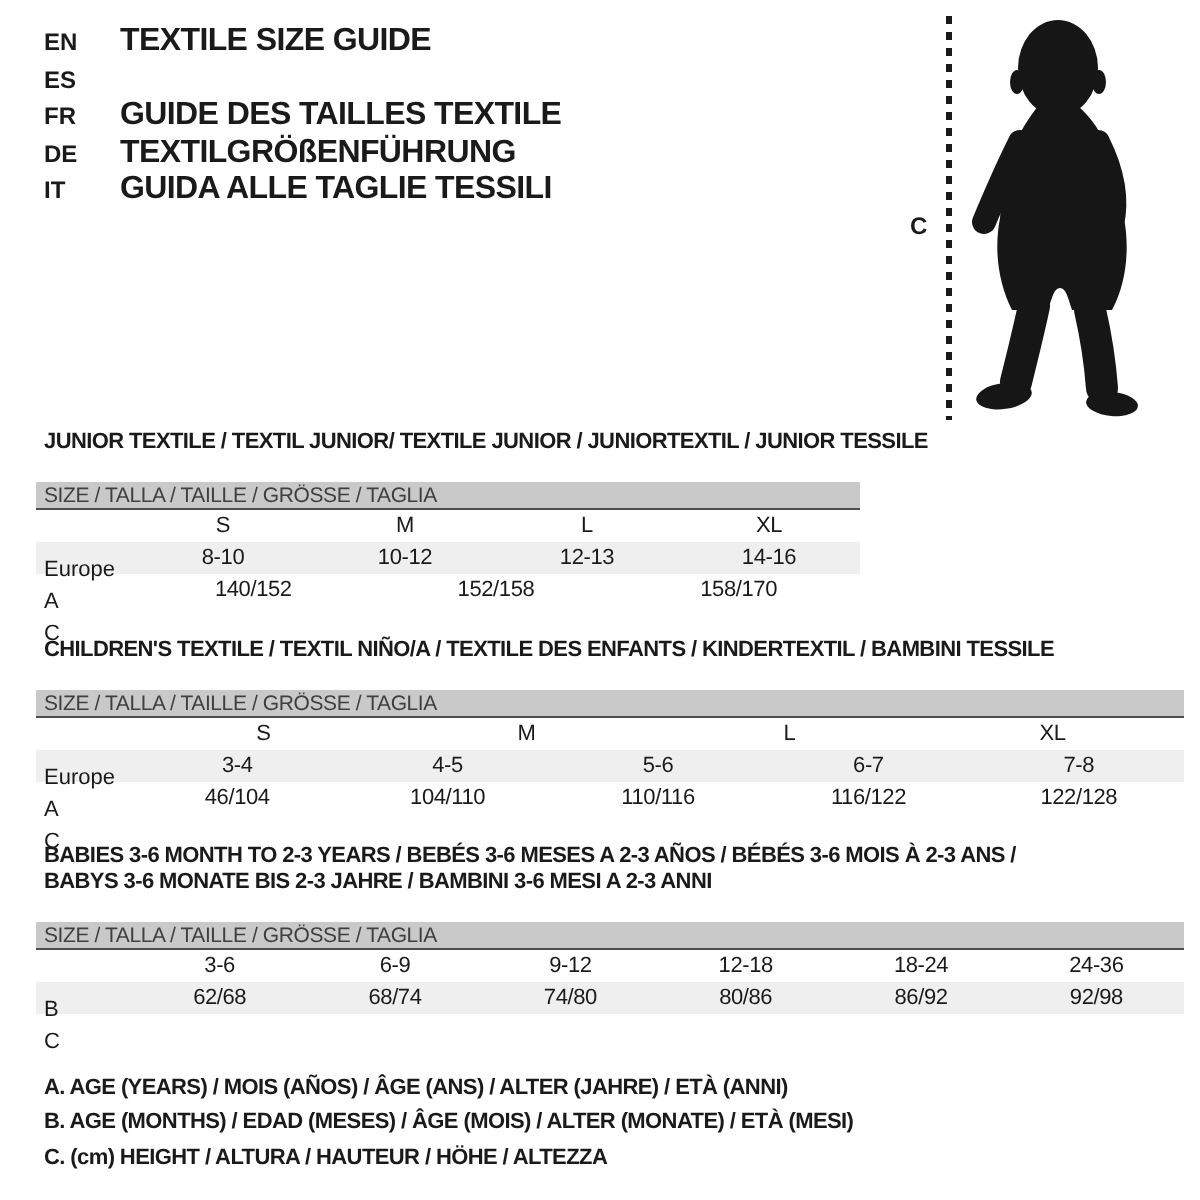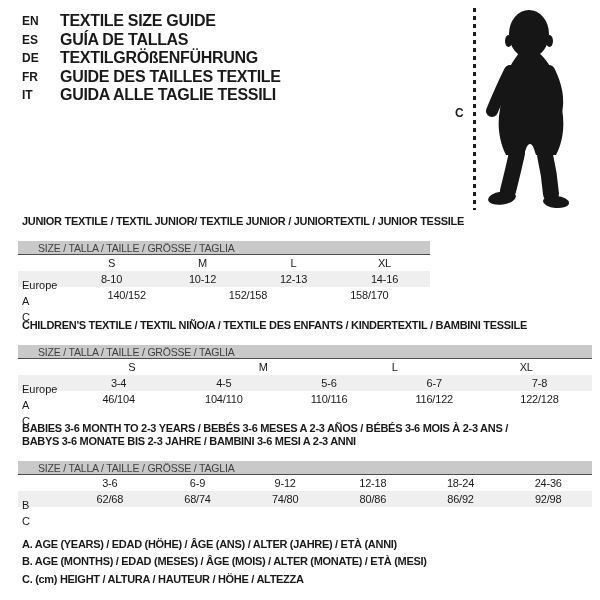--- a/index.html
+++ b/index.html
@@ -38,21 +38,21 @@
 
   
   .size-table { position:absolute; left:18px; }
   #table1 { top:241px; width:412px; }
   #table2 { top:345px; width:574px; }
   #table3 { top:461px; width:574px; }
   .size-header {
     height:14px; line-height:14px;
     background:var(--table_header_bg,#c9c9c9);
     color:#3f3f3f; font-size:10.5px; letter-spacing:-0.2px;
-    padding-left:20px;
+    padding-left:4px;
     border-bottom:1px solid var(--header_border,#4d4d4d);
     white-space:nowrap;
   }
   .trow { display:flex; height:16px; line-height:16px; font-size:11px; }
   .trow:nth-child(even) { background:var(--row_alt_bg,#efefef); }
   .tlabel { width:48px; padding-left:4px;margin-top:22px; }
   .tcell { flex:1; text-align:center; letter-spacing:-0.2px; }
 
   
   .notes { position:absolute; left:22px; top:536px; }
@@ -61,29 +61,28 @@
 </head>
 <body>
 
 <div class="lang-block">
     <div class="lang-row">
       <span class="lang-code">EN</span>
       <span class="lang-title">TEXTILE SIZE GUIDE</span>
     </div>
     <div class="lang-row">
       <span class="lang-code">ES</span>
-      <span class="lang-title">GUÍA DE TALLAS</span>
+    </div>
+    <div class="lang-row">
+      <span class="lang-code">FR</span>
+      <span class="lang-title">GUIDE DES TAILLES TEXTILE</span>
     </div>
     <div class="lang-row">
       <span class="lang-code">DE</span>
       <span class="lang-title">TEXTILGRÖßENFÜHRUNG</span>
-    </div>
-    <div class="lang-row">
-      <span class="lang-code">FR</span>
-      <span class="lang-title">GUIDE DES TAILLES TEXTILE</span>
     </div>
     <div class="lang-row">
       <span class="lang-code">IT</span>
       <span class="lang-title">GUIDA ALLE TAGLIE TESSILI</span>
     </div>
   </div>
 
 <svg class="toddler" width="100" height="204" viewBox="0 0 100 204" xmlns="http://www.w3.org/2000/svg">
   <g fill="#161616" stroke="none">
     <ellipse cx="52" cy="29" rx="20" ry="24"></ellipse>
@@ -183,16 +182,16 @@
         <span class="tcell">68/74</span>
         <span class="tcell">74/80</span>
         <span class="tcell">80/86</span>
         <span class="tcell">86/92</span>
         <span class="tcell">92/98</span>
       </div>
     </div>
 </div>
 
 <div class="notes">
-    <div class="note">A. AGE (YEARS) / EDAD (HÖHE) / ÂGE (ANS) / ALTER (JAHRE) / ETÀ (ANNI)</div>
+    <div class="note">A. AGE (YEARS) / MOIS (AÑOS) / ÂGE (ANS) / ALTER (JAHRE) / ETÀ (ANNI)</div>
     <div class="note">B. AGE (MONTHS) / EDAD (MESES) / ÂGE (MOIS) / ALTER (MONATE) / ETÀ (MESI)</div>
     <div class="note">C. (cm) HEIGHT / ALTURA / HAUTEUR / HÖHE / ALTEZZA</div>
   </div>
 
 </body></html>

